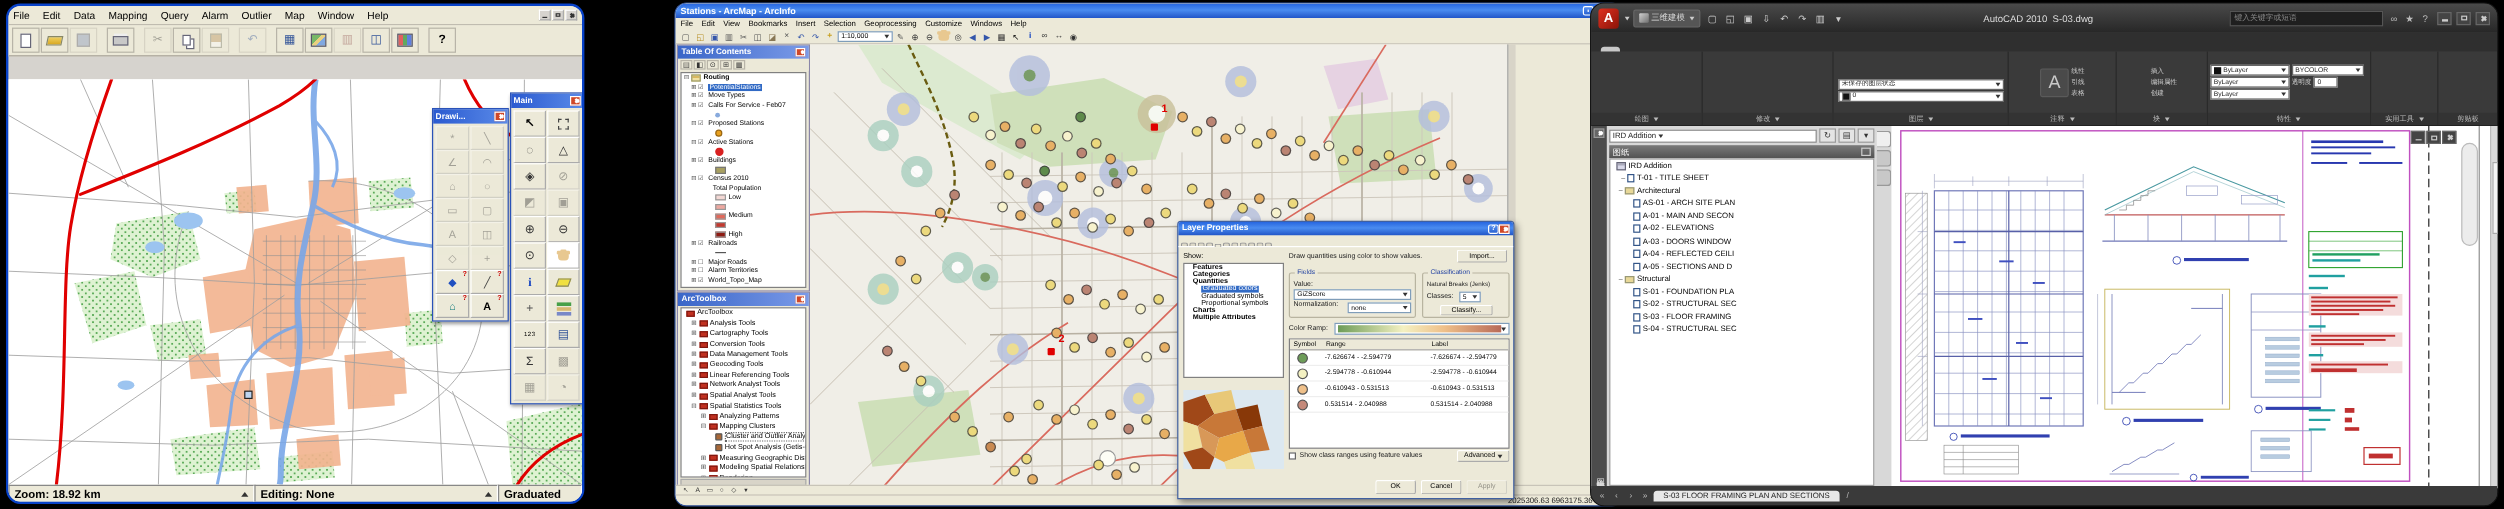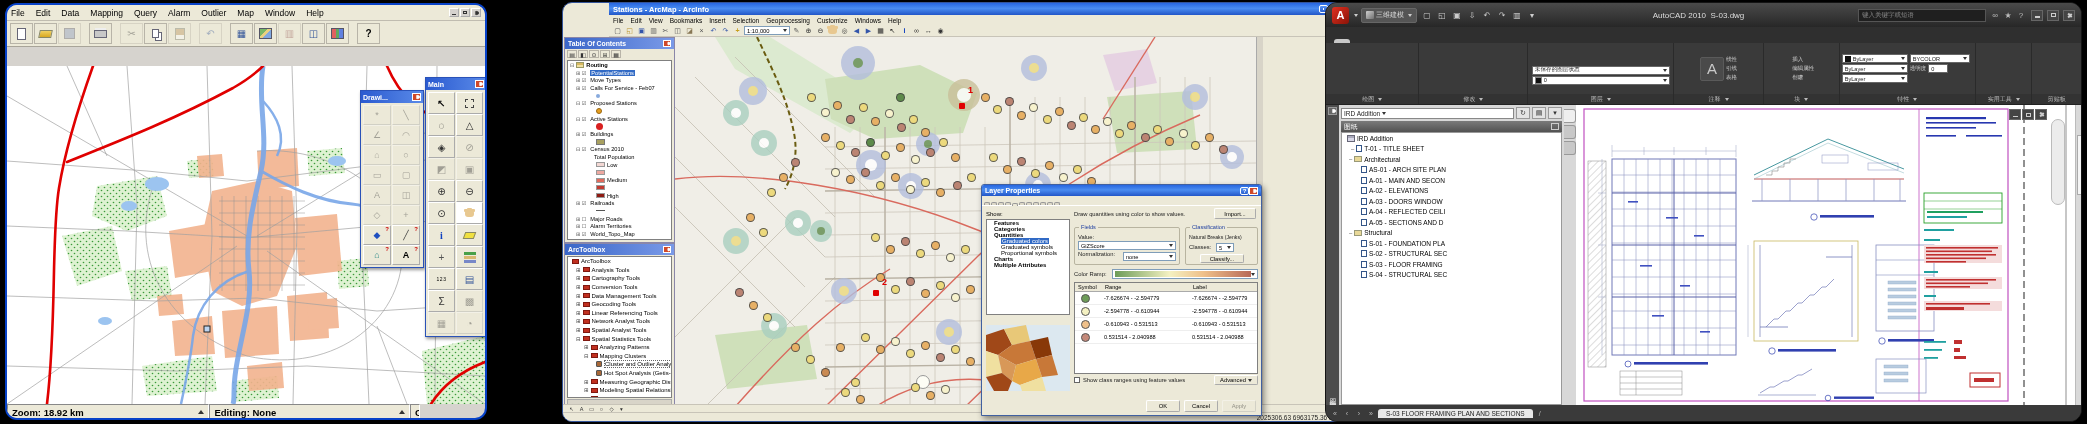--- a/index.html
+++ b/index.html
@@ -46,37 +46,37 @@
   .mapinfo{left:5px;top:3px;width:482px;height:417px;background:#d6d3ce;border:2px solid #0842c8;border-radius:12px;}
   .mi-title{height:19px;background:linear-gradient(#2766e0,#4a8cf0 45%,#2256c8);display:flex;align-items:center;padding:0 4px;color:#fff;font-size:10px;font-weight:bold;}
   .mi-logo{width:13px;height:13px;margin-right:4px;background:linear-gradient(135deg,#e03030 25%,#f0a030 25% 45%,#3070e0 45% 70%,#102a80 70%);border-radius:2px;}
   .mi-title .sp{flex:1;}
   .mi-menubar{height:16px;background:#ece9d8;border-bottom:1px solid #c0bcb0;display:flex;align-items:center;padding:0 4px;font-size:8.5px;}
   .mi-menubar .mitem{margin-right:11px;color:#000;}
   .mi-menubar .sp{flex:1;}
   .mi-toolbar{height:26px;background:#ece9d8;border-bottom:1px solid #a8a498;display:flex;align-items:center;padding:0 3px;gap:1px;}
   .mi-toolbar .gbtn{width:23px;height:21px;font-size:10px;}
   .mi-map{left:0;top:61px;width:478px;height:338px;background:#fff;overflow:hidden;}
-  .mi-status{left:0;top:399px;width:413px;height:16px;background:#ece9d8;display:flex;font-size:9.5px;font-weight:bold;color:#000;}
+  .mi-status{left:0;top:399px;width:478px;height:16px;background:#ece9d8;display:flex;font-size:9.5px;font-weight:bold;color:#000;}
   .mi-cell{border:1px solid;border-color:#888 #fff #fff #888;padding:1px 4px;display:flex;align-items:center;white-space:nowrap;overflow:hidden;}
   .mi-cell .upt{width:0;height:0;border-left:3px solid transparent;border-right:3px solid transparent;border-bottom:4px solid #333;margin-left:auto;}
   
   .fltb{position:absolute;background:#ece9d8;border:1px solid #2a52b8;box-shadow:1px 2px 3px rgba(0,0,0,.4);}
   .fltb-title{height:12px;background:linear-gradient(90deg,#2a5ad0,#5a8ae8);color:#fff;font-size:7px;font-weight:bold;display:flex;align-items:center;padding:0 2px;}
   .fltb-title .sp{flex:1;}
   .redx{width:9px;height:8px;background:#d04828;border:1px solid #fff;position:relative;}
   .redx::before,.redx::after{content:"";position:absolute;left:3.5px;top:1px;bottom:1px;width:1.5px;background:#fff;transform:rotate(45deg);}
   .redx::before{transform:rotate(-45deg);}
   .fltb-grid{display:grid;grid-template-columns:repeat(2,1fr);padding:2px;gap:0;}
   .tb-drawing{left:353px;top:24px;width:64px;}
   .tb-drawing .gbtn{width:28px;height:20px;font-size:9px;border:1px outset #fff;}
   .tb-main{left:418px;top:11px;width:62px;}
   .tb-main .gbtn{width:27px;height:22px;font-size:10px;border:1px outset #fff;}
   
-  .arcmap{left:562px;top:2px;width:791px;height:420px;background:#ece9d8;border:1px solid #33549a;border-radius:10px;padding-left:46px;}
+  .arcmap{left:562px;top:2px;width:791px;height:420px;background:#ece9d8;border:1px solid #33549a;border-radius:10px;}
   .am-title{height:12px;background:linear-gradient(#2766e0,#4a8cf0 45%,#2256c8);color:#fff;font-size:7.5px;font-weight:bold;display:flex;align-items:center;padding:0 4px;}
   .am-title .sp{flex:1;}
   .am-title .xpbtn{width:9px;height:8px;}
   .am-menubar{height:10px;display:flex;align-items:center;font-size:6.5px;padding:0 4px;background:#ece9d8;}
   .am-menubar .mitem{margin-right:7px;}
   .am-toolbar{height:12px;display:flex;align-items:center;gap:1px;padding:0 3px;background:#ece9d8;border-bottom:1px solid #c8c4b8;}
   .am-toolbar .gbtn{width:11px;height:10px;font-size:7px;border:none;background:transparent;}
   .am-combo{width:46px;height:9px;background:#fff;border:1px solid #7f9db9;font-size:5.8px;display:flex;align-items:center;padding:0 2px;}
   .am-combo .caret{margin-left:auto;}
   .panel{position:absolute;background:#ece9d8;border:1px solid #8a86a8;}

